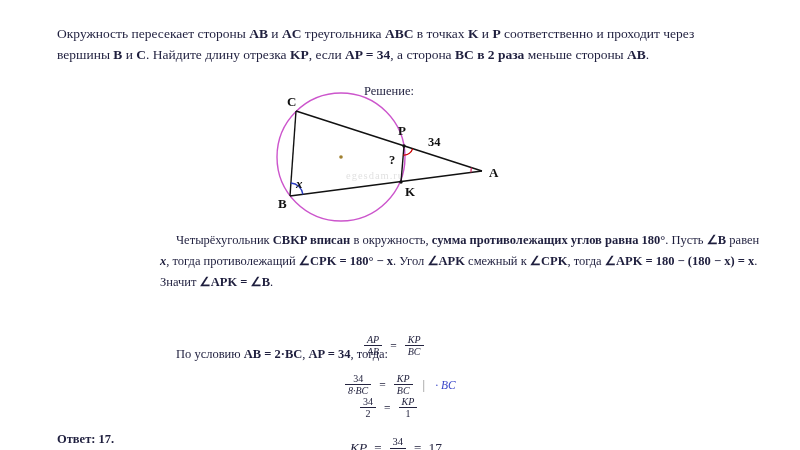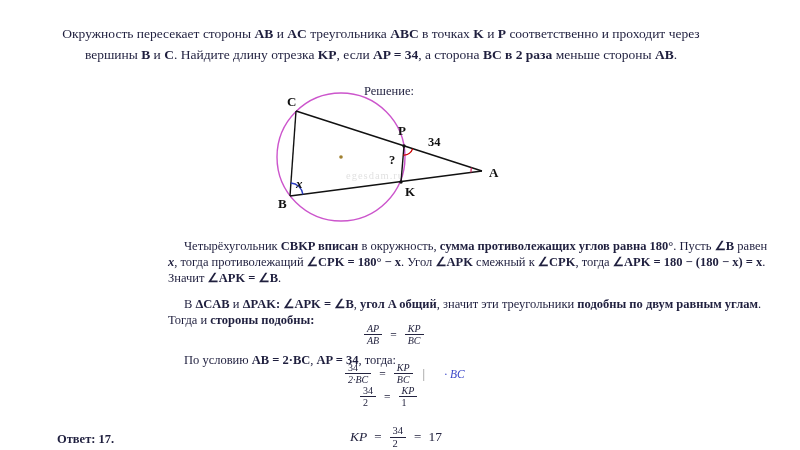--- a/index.html
+++ b/index.html
@@ -2,51 +2,51 @@
 <html><head>
 <meta charset="utf-8">
 <style>
   html,body{margin:0;padding:0;background:#fff;}
   .page{position:relative;width:800px;height:450px;background:#fff;overflow:hidden;
         font-family:"Liberation Serif",serif;color:#1f1f3e;}
   .b{font-weight:700;}
   .i{font-style:italic;}
 
   .problem{position:absolute;left:57px;top:24px;width:648px;margin:0;
-           font-size:13.5px;line-height:20.5px;text-align:center;}
+           font-size:13.5px;line-height:20.5px;}
 
   .sol-heading{position:absolute;left:364px;top:84px;font-size:12.5px;font-weight:400;}
 
   svg.diagram{position:absolute;left:255px;top:88px;}
   .diagram text{font-family:"Liberation Serif",serif;font-weight:700;font-size:13px;fill:#111;}
   .diagram text.lbl34{font-size:12.5px;}
   .diagram text.qmark{font-size:12.5px;}
   .diagram text.xlbl{font-style:italic;font-size:13px;}
   .diagram text.wm{font-weight:400;font-size:10.5px;fill:rgba(70,70,70,0.17);letter-spacing:1px;}
 
-  .sol-p{position:absolute;margin:8px;width:608px;font-size:12.5px;line-height:16px;text-indent:16px;}
+  .sol-p{position:absolute;margin:0;width:608px;font-size:12.5px;line-height:21px;text-indent:16px;}
   .p1{left:160px;top:230px;}
   .p2{left:160px;top:288px;}
   .p3{left:160px;top:344px;width:420px;}
 
   .formula{position:absolute;color:#23233f;white-space:nowrap;}
-  .frac{display:inline-block;vertical-align:middle;text-align:left;margin:5px 1px;}
+  .frac{display:inline-block;vertical-align:middle;text-align:center;margin:16px 1px;}
   .frac .num{display:block;padding:0 3px;border-bottom:1px solid #23233f;font-size:10px;line-height:11px;}
   .frac .den{display:block;padding:0 3px;font-size:10px;line-height:11px;}
   .formula .eq{font-size:11.5px;vertical-align:middle;margin:0 3px;}
   .f1{left:363px;top:318px;}
   .f2a{left:344px;top:357px;}
   .f2b{left:359px;top:380px;}
   .f2c{left:350px;top:420px;}
   .f2c .lhs{font-style:italic;font-size:13.5px;vertical-align:middle;}
   .f2c .eq{font-size:13px;}
   .f2c .res{font-size:13.5px;vertical-align:middle;}
   .f2c .frac .num,.f2c .frac .den{font-size:10.5px;line-height:11.5px;}
   .bar{color:#888;font-size:13px;vertical-align:middle;margin-left:5px;}
-  .mult{color:#3a46c8;font-style:italic;font-size:11.5px;vertical-align:middle;margin-left:15px;}
+  .mult{color:#3a46c8;font-style:italic;font-size:11.5px;vertical-align:middle;margin-left:6px;}
 
   .answer{position:absolute;left:57px;top:432px;font-size:12.5px;font-weight:700;}
 </style>
 </head>
 <body>
 
 <div class="page">
 
   <p class="problem"><span>Окружность пересекает стороны </span><span class="b">AB</span><span> и </span><span class="b">AC</span><span> треугольника </span><span class="b">ABC</span><span> в точках </span><span class="b">K</span><span> и </span><span class="b">P</span><span> соответственно и проходит через вершины </span><span class="b">B</span><span> и </span><span class="b">C</span><span>. Найдите длину отрезка </span><span class="b">KP</span><span>, если </span><span class="b">AP = 34</span><span>, а сторона </span><span class="b">BC</span><span> </span><span class="b">в 2 раза</span><span> меньше стороны </span><span class="b">AB</span><span>.</span></p>
 
@@ -73,40 +73,39 @@
     <text x="398" y="135">P</text>
     <text x="405" y="196">K</text>
 
     <text class="lbl34" x="428" y="146">34</text>
     <text class="qmark" x="389" y="164" fill="#cc0000">?</text>
     <text class="xlbl" x="296" y="188" fill="#2a3cc0">x</text>
     <text class="wm" x="346" y="179">egesdam.ru</text>
   </svg>
 
   <p class="sol-p p1"><span>Четырёхугольник </span><span class="b">CBKP вписан</span><span> в окружность, </span><span class="b">сумма противолежащих углов равна 180°</span><span>. Пусть </span><span class="b">∠B</span><span> равен </span><span class="b i">x</span><span>, тогда противолежащий </span><span class="b">∠CPK = 180° − x</span><span>. Угол </span><span class="b">∠APK</span><span> смежный к </span><span class="b">∠CPK</span><span>, тогда </span><span class="b">∠APK = 180 − (180 − x) = x</span><span>. Значит </span><span class="b">∠APK = ∠B</span><span>.</span></p>
-  <p class="sol-p p2"><span>В </span><span class="b">ΔCAB</span><span> и </span><span class="b">ΔPAK: ∠APK = ∠B</span><span>, </span><span class="b">угол A общий</span><span>, значит эти треугольники </span><span class="b">подобны по двум равным углам</span><span>. Тогда и </span><span class="b">стороны подобны:</span></p>
 
   <div class="formula f1">
     <span class="frac">
       <span class="num i">AP</span>
       <span class="den i">AB</span>
     </span>
     <span class="eq">=</span>
     <span class="frac">
       <span class="num i">KP</span>
       <span class="den i">BC</span>
     </span>
   </div>
 
   <p class="sol-p p3"><span>По условию </span><span class="b">AB = 2·BC</span><span>, </span><span class="b">AP = 34</span><span>, тогда:</span></p>
 
   <div class="formula f2a">
     <span class="frac">
       <span class="num">34</span>
-      <span class="den i">2·BC</span>
+      <span class="den i">8·BC</span>
     </span>
     <span class="eq">=</span>
     <span class="frac">
       <span class="num i">KP</span>
       <span class="den i">BC</span>
     </span>
     <span class="bar">|</span>
     <span class="mult">· BC</span>
   </div>
 

